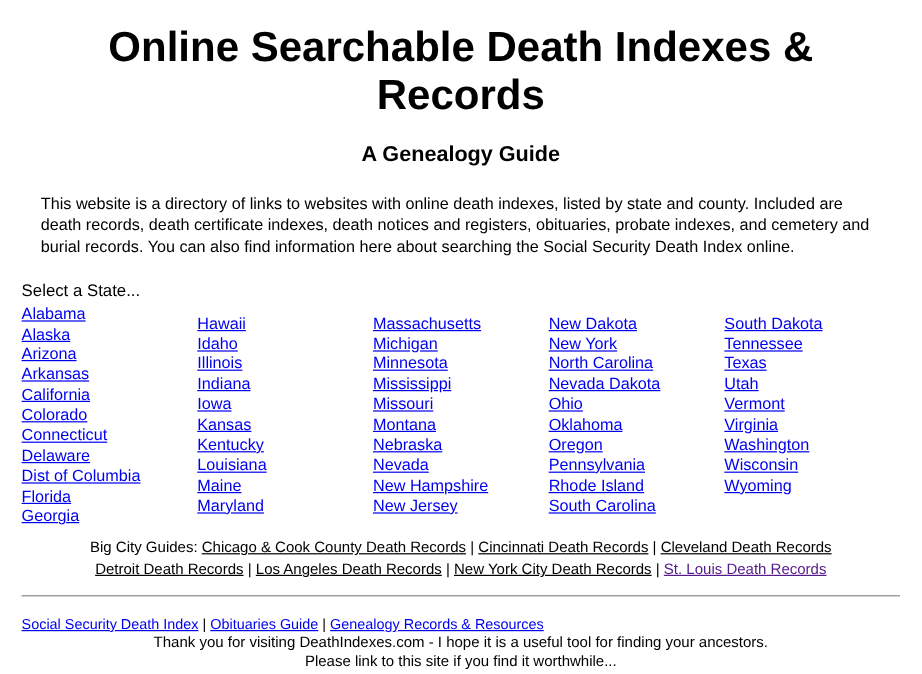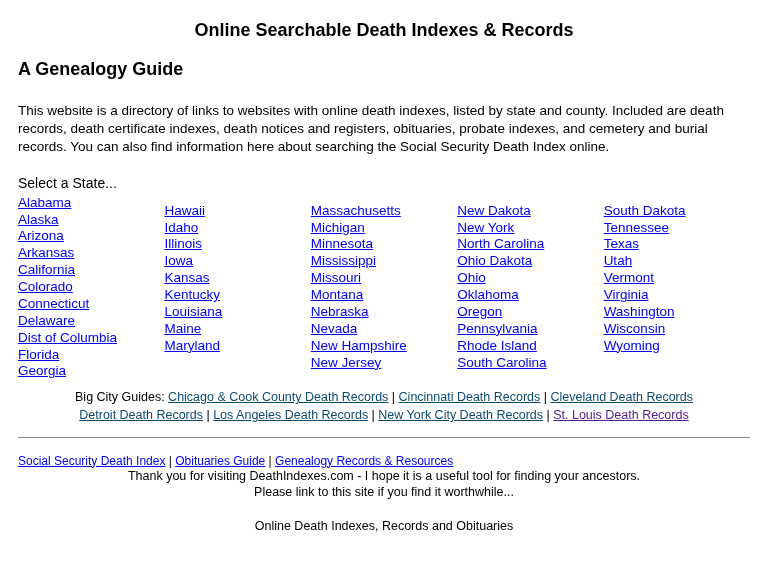--- a/index.html
+++ b/index.html
@@ -1,24 +1,24 @@
 <!DOCTYPE html>
 <html><head>
 <meta charset="utf-8">
 <style>
 body{font-family:Arial,Helvetica,sans-serif;font-size:13px;margin:0;padding:15px 18px;color:#000;background:#fff}
-h1{font-family:"Comic Sans MS","Comic Sans",cursive,sans-serif;text-align:center;font-size:18px;margin:5px 0 18px;font-weight:bold}
-h2{font-family:"Comic Sans MS","Comic Sans",cursive,sans-serif;text-align:left;font-size:18px;margin:0 0 22px;font-weight:bold}
-.intro{font-size:13.5px;line-height:1.35;margin:0 0 18px}
+h1{font-family:"Comic Sans MS","Comic Sans",cursive,sans-serif;text-align:center;font-size:35px;margin:5px 0 18px;font-weight:bold}
+h2{font-family:"Comic Sans MS","Comic Sans",cursive,sans-serif;text-align:center;font-size:18px;margin:0 0 22px;font-weight:bold}
+.intro{font-size:13.5px;line-height:1.35;margin:0 16px 18px}
 .select{font-weight:normal;font-size:14px;margin:0 0 4px}
 .columns{display:flex;gap:0;margin-bottom:8px}
 .col{flex:1}
 .col a{display:block;color:#0000EE;text-decoration:underline;font-size:13.5px;line-height:1.25}
 .bigcity{text-align:center;font-size:12.5px;line-height:1.45;margin:0 0 12px}
-.bigcity a{color:#0c4a6e;text-decoration:underline}
+.bigcity a{color:#000000;text-decoration:underline}
 .visited-link{color:#551A8B !important}
 hr{border:none;border-top:1px solid #888;margin:10px 0 16px}
 .footer-links{font-size:12px;margin-bottom:0}
 .footer-links a{color:#0000EE;text-decoration:underline}
 .footer-text{text-align:center;font-size:12.5px;line-height:1.35}
 </style>
 </head>
 <body>
 
 <h1>Online Searchable Death Indexes &amp; Records</h1>
@@ -38,20 +38,21 @@
       <a href="#">Delaware</a>
       <a href="#">Dist of Columbia</a>
       <a href="#">Florida</a>
       <a href="#">Georgia</a>
     </div>
     <div class="col">
       <div style="height: 8px;"></div>
       <a href="#">Hawaii</a>
       <a href="#">Idaho</a>
       <a href="#">Illinois</a>
+      <a href="#">Indiana</a>
       <a href="#">Iowa</a>
       <a href="#">Kansas</a>
       <a href="#">Kentucky</a>
       <a href="#">Louisiana</a>
       <a href="#">Maine</a>
       <a href="#">Maryland</a>
     </div>
     <div class="col">
       <div style="height: 8px;"></div>
       <a href="#">Massachusetts</a>
@@ -63,21 +64,21 @@
       <a href="#">Nebraska</a>
       <a href="#">Nevada</a>
       <a href="#">New Hampshire</a>
       <a href="#">New Jersey</a>
     </div>
     <div class="col">
       <div style="height: 8px;"></div>
       <a href="#">New Dakota</a>
       <a href="#">New York</a>
       <a href="#">North Carolina</a>
-      <a href="#">Ohio Dakota</a>
+      <a href="#">Nevada Dakota</a>
       <a href="#">Ohio</a>
       <a href="#">Oklahoma</a>
       <a href="#">Oregon</a>
       <a href="#">Pennsylvania</a>
       <a href="#">Rhode Island</a>
       <a href="#">South Carolina</a>
     </div>
     <div class="col">
       <div style="height: 8px;"></div>
       <a href="#">South Dakota</a>

